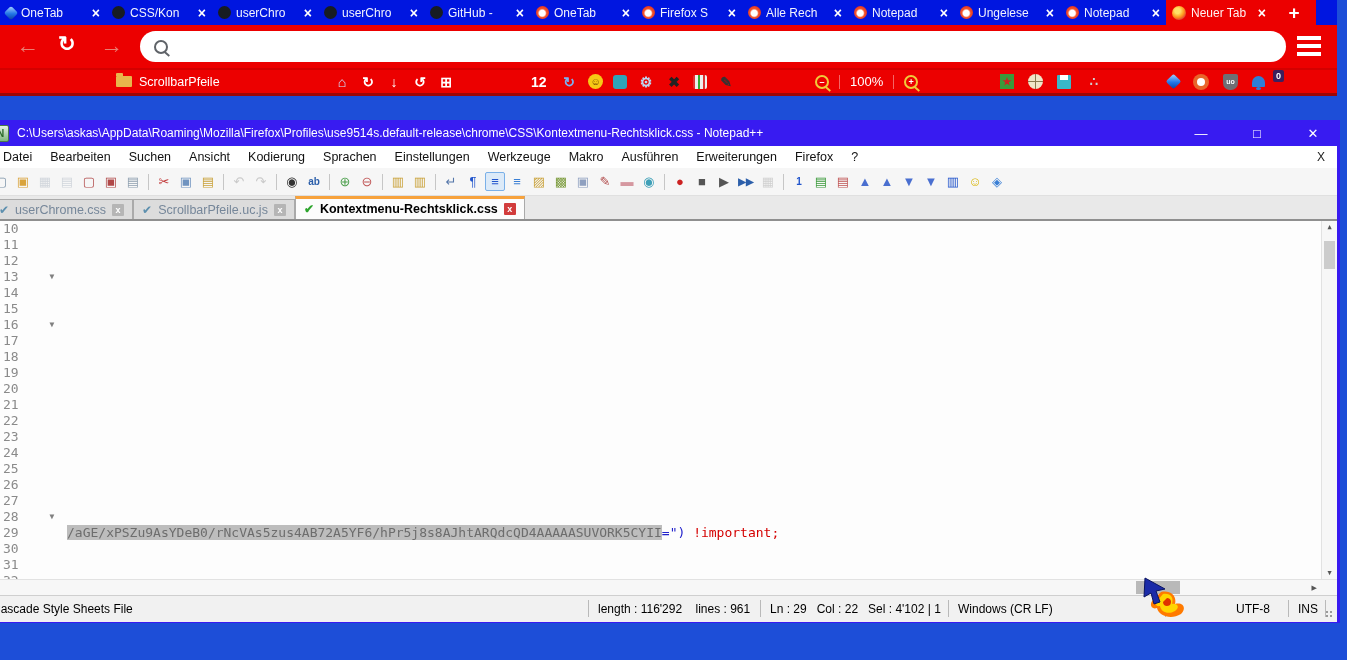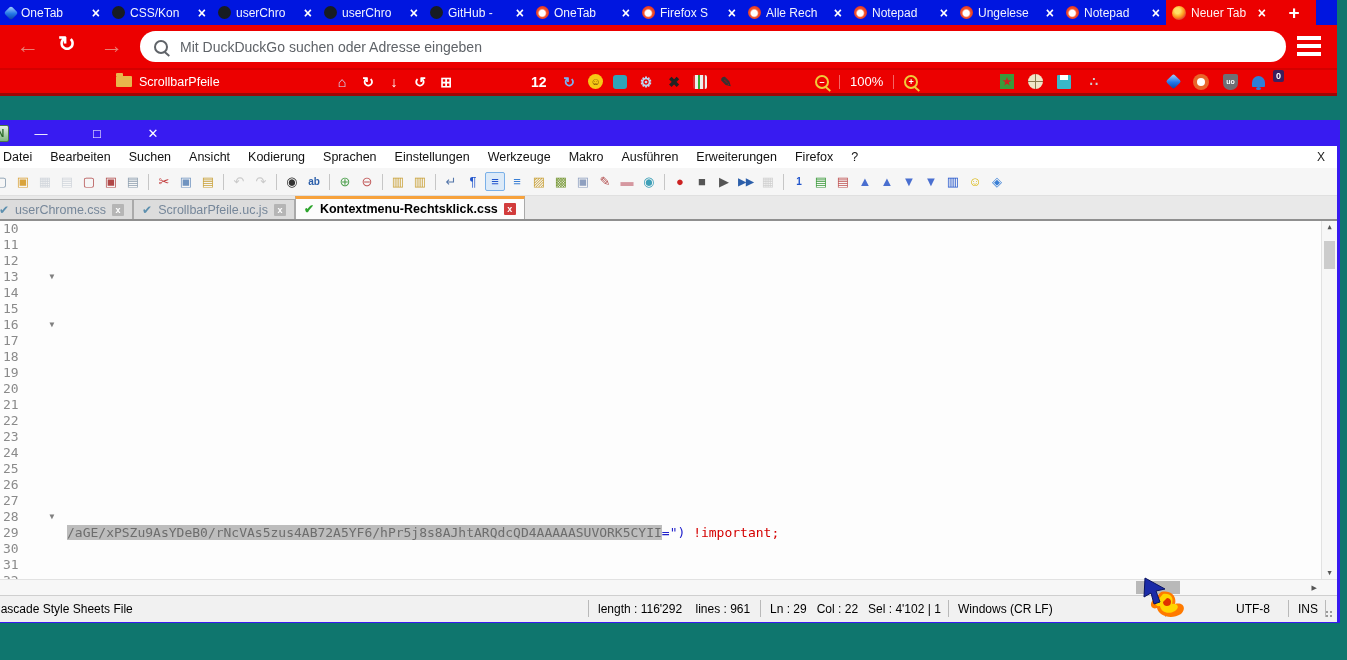--- a/index.html
+++ b/index.html
@@ -1,16 +1,16 @@
 <!DOCTYPE html>
 <html><head>
 <meta charset="utf-8">
 <style>
   html,body{margin:0;padding:0;background:#000;}
-  #stage{position:relative;width:1347px;height:660px;background:#0f766e;overflow:hidden;
+  #stage{position:relative;width:1347px;height:660px;background:#1d4ed8;overflow:hidden;
          font-family:"Liberation Sans",sans-serif;}
 
   
   .tabstrip{position:absolute;left:0;top:0;width:1337px;height:25px;background:#0016e0;display:flex;}
   .fftabs{display:flex;height:25px;}
   .fftab{width:106px;display:flex;align-items:center;gap:5px;padding:0 6px;color:#fff;font-size:12px;box-sizing:border-box;}
   .fftab.active{background:#ec0000;}
   .fftab .lbl{flex:1;white-space:nowrap;overflow:hidden;opacity:.95;}
   .fftab .cl{font-size:14px;font-weight:bold;line-height:1;}
   .ffnew{width:44px;height:25px;background:#ec0000;color:#fff;font-size:19px;font-weight:bold;
@@ -208,21 +208,20 @@
       </div>
     <div class="ffnew">+</div>
   </div>
 
   <div class="navbar">
     <span class="navarrow" style="left:16px">←</span>
     <span class="navreload">↻</span>
     <span class="navarrow" style="left:100px">→</span>
     <div class="urlbar">
       <span class="lens"></span>
-      <input placeholder="Mit DuckDuckGo suchen oder Adresse eingeben" style="">
     </div>
     <div class="hamburger"></div>
   </div>
 
   <div class="bmbar">
     <div class="bmgroup" style="left:116px;gap:7px">
       <span class="bm-folder-ico"></span>
       <span class="bm-folder-label">ScrollbarPfeile</span>
     </div>
     <div class="bmgroup" style="left:333px;gap:8px">
@@ -268,20 +267,21 @@
         <span class="bmic sh-bell"></span>
         <span class="bm-badge">0</span>
       </div>
   </div>
   <div class="darkline"></div>
 
   <div class="npp">
 
     <div class="npp-title">
       <span class="npp-appicon">N</span>
+      <span class="npp-titletext">C:\Users\askas\AppData\Roaming\Mozilla\Firefox\Profiles\use9514s.default-release\chrome\CSS\Kontextmenu-Rechtsklick.css - Notepad++</span>
       <span class="wctl">—</span>
       <span class="wctl">□</span>
       <span class="wctl">✕</span>
     </div>
 
     <div class="npp-menu">
       <span class="mi">Datei</span>
         <span class="mi">Bearbeiten</span>
         <span class="mi">Suchen</span>
         <span class="mi">Ansicht</span>

